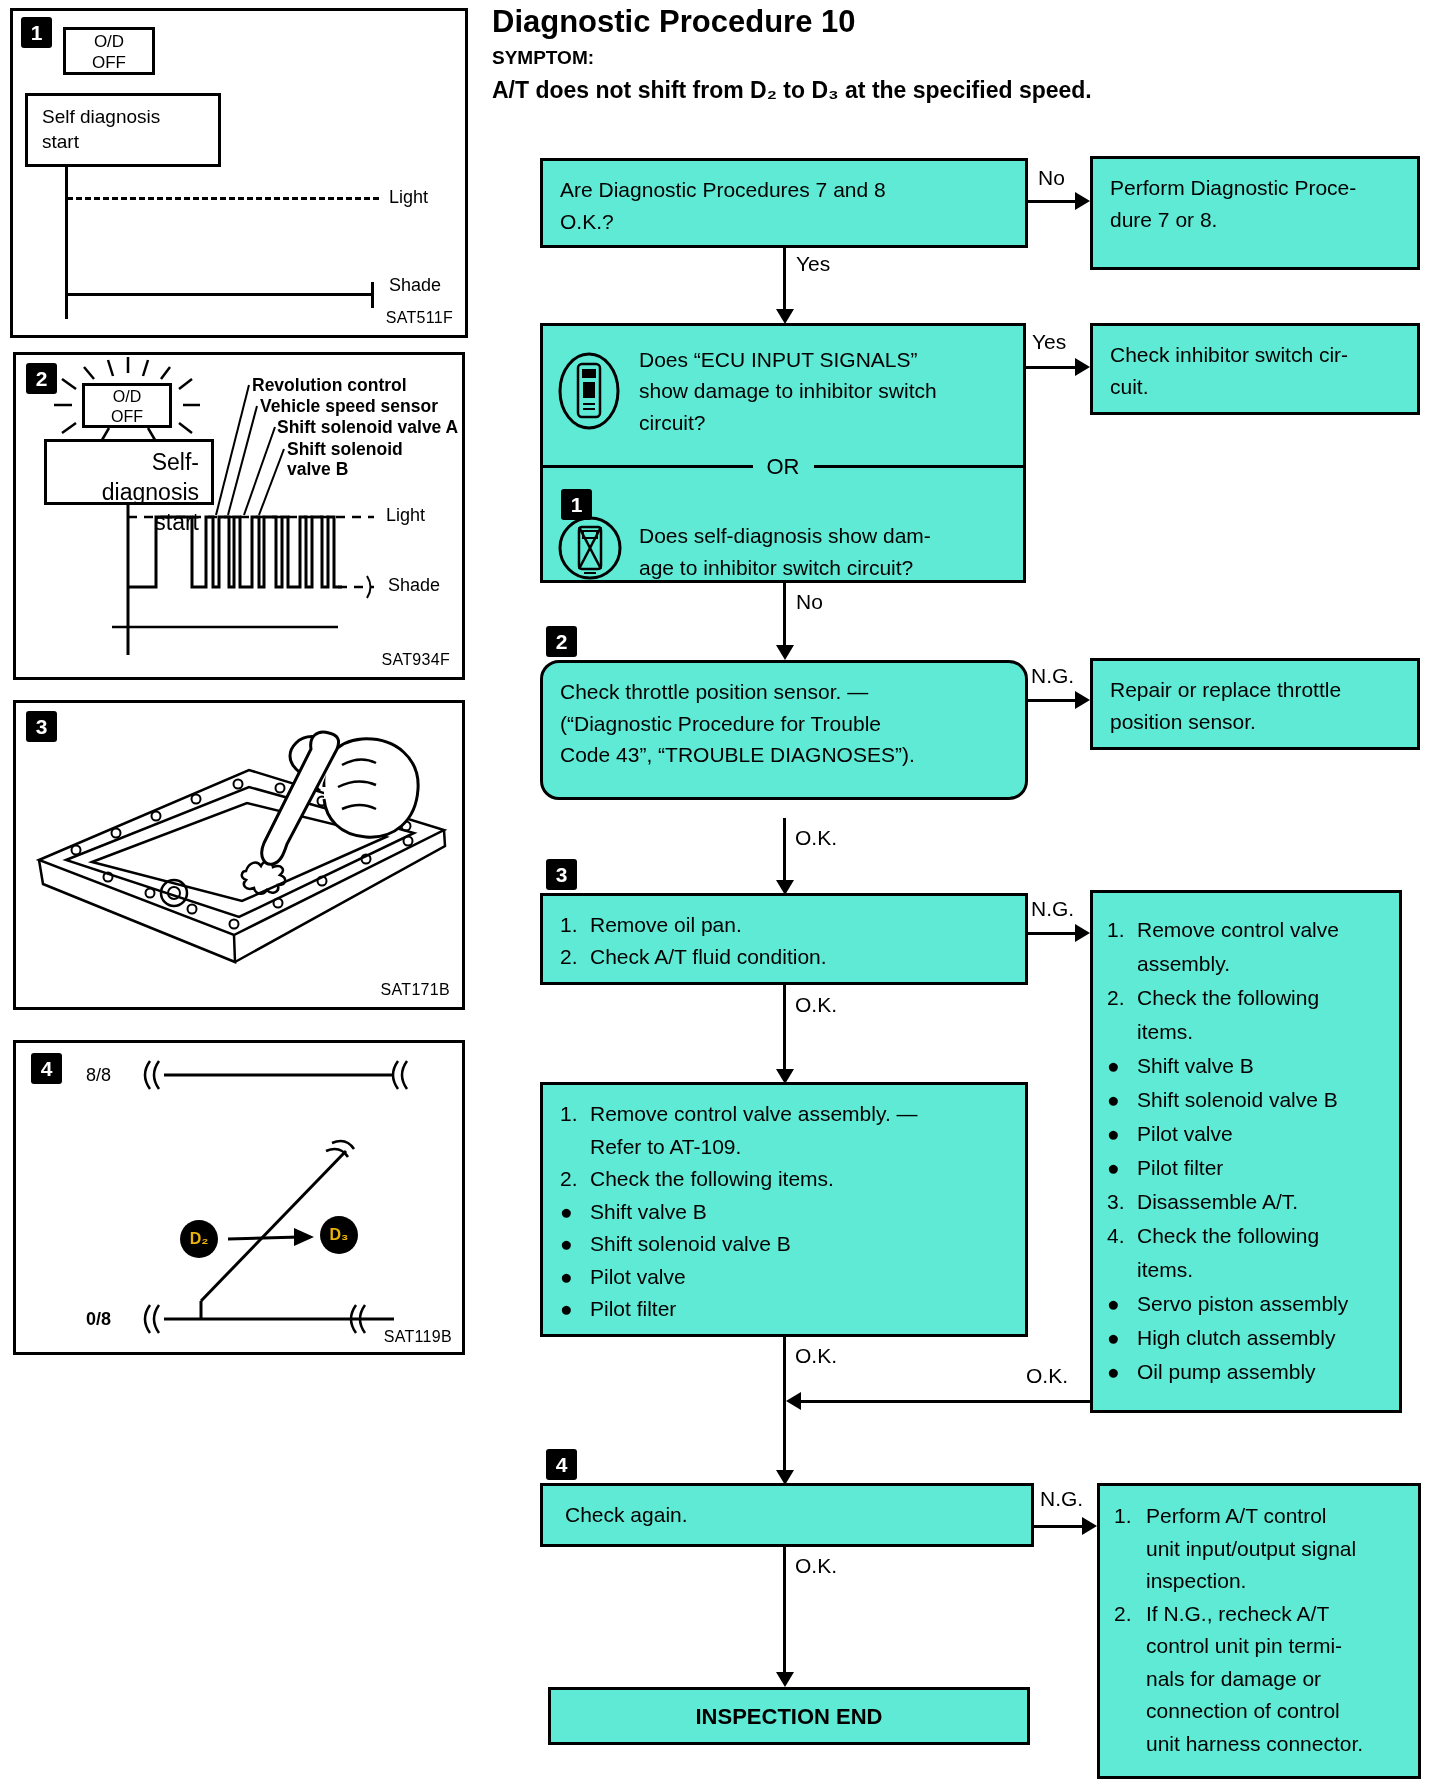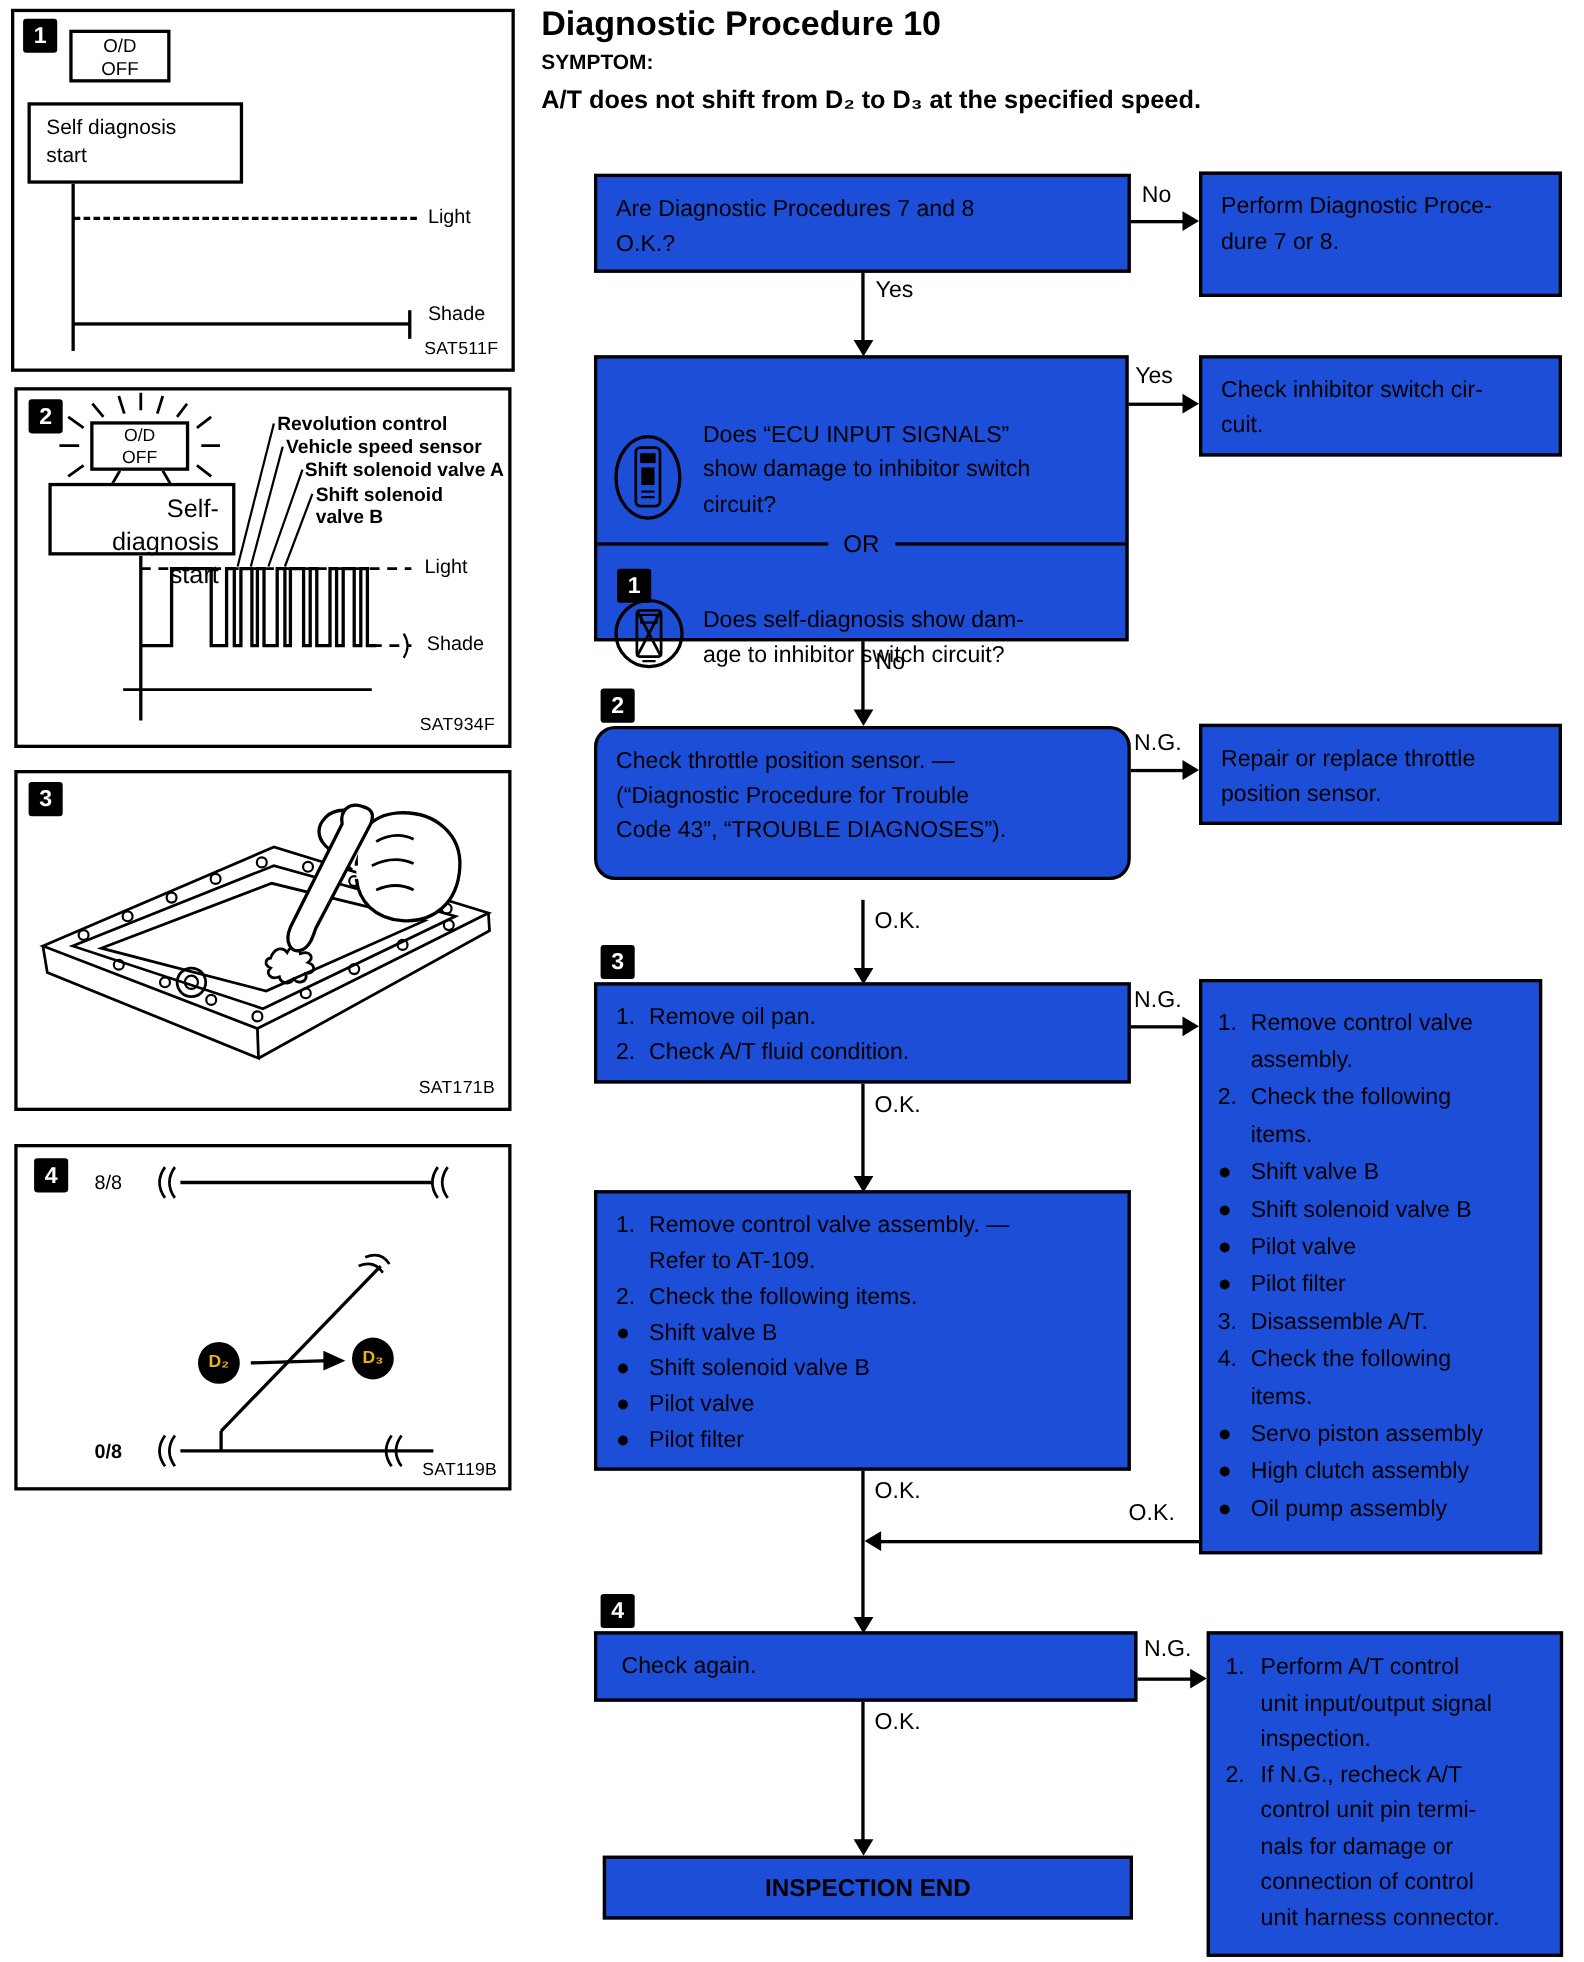--- a/index.html
+++ b/index.html
@@ -11,21 +11,21 @@
 
   
   .figframe { position:absolute; border:3px solid #000; background:#fff; }
   .badge { position:absolute; width:31px; height:31px; background:#000; color:#fff;
            display:flex; align-items:center; justify-content:center;
            font-size:21px; font-weight:bold; border-radius:3px; }
   .smallbox { position:absolute; border:3px solid #000; background:#fff; }
   .figcode { position:absolute; font-size:16px; letter-spacing:0.3px; }
 
   
-  .fbox { position:absolute; border:3px solid #000; background:#1d4ed8; font-size:21px; line-height:1.5; }
+  .fbox { position:absolute; border:3px solid #000; background:#5eead4; font-size:21px; line-height:1.5; }
   .fbox .pad { padding:13px 17px; }
   .cond { position:absolute; font-size:21px; }
   .vl { position:absolute; width:3px; background:#000; }
   .hl { position:absolute; height:3px; background:#000; }
   .a-down { position:absolute; width:0; height:0;
             border-left:9px solid transparent; border-right:9px solid transparent;
             border-top:15px solid #000; }
   .a-right { position:absolute; width:0; height:0;
              border-top:9px solid transparent; border-bottom:9px solid transparent;
              border-left:15px solid #000; }
@@ -232,21 +232,21 @@
     <div class="pad">
       <div>Perform Diagnostic Proce-</div>
       <div>dure 7 or 8.</div>
     </div>
   </div>
   <div class="cond" style="left:796px;top:252px;">Yes</div>
   <div class="vl" style="left:783px;top:248px;height:64px;"></div>
   <div class="a-down" style="left:776px;top:309px;"></div>
 
   <div class="fbox" style="left:540px;top:323px;width:486px;height:260px;">
-    <div style="display:flex;align-items:flex-end;padding:10px 14px 4px 14px;min-height:124px;margin-top:28px;">
+    <div style="display:flex;align-items:center;padding:10px 14px 4px 14px;min-height:124px;">
       <svg width="64" height="80" viewBox="0 0 64 80" style="flex:none;margin-right:18px;">
         <ellipse cx="32" cy="40" rx="29" ry="37" fill="none" stroke="#000" stroke-width="3"></ellipse>
         <rect x="21" y="13" width="22" height="53" rx="4" fill="none" stroke="#000" stroke-width="2.5"></rect>
         <rect x="25" y="18" width="14" height="9" fill="#000"></rect>
         <rect x="26" y="31" width="12" height="16" fill="#000"></rect>
         <line x1="26" y1="53" x2="38" y2="53" stroke="#000" stroke-width="2"></line>
         <line x1="26" y1="58" x2="38" y2="58" stroke="#000" stroke-width="2"></line>
       </svg>
       <div>
         <div>Does “ECU INPUT SIGNALS”</div>

